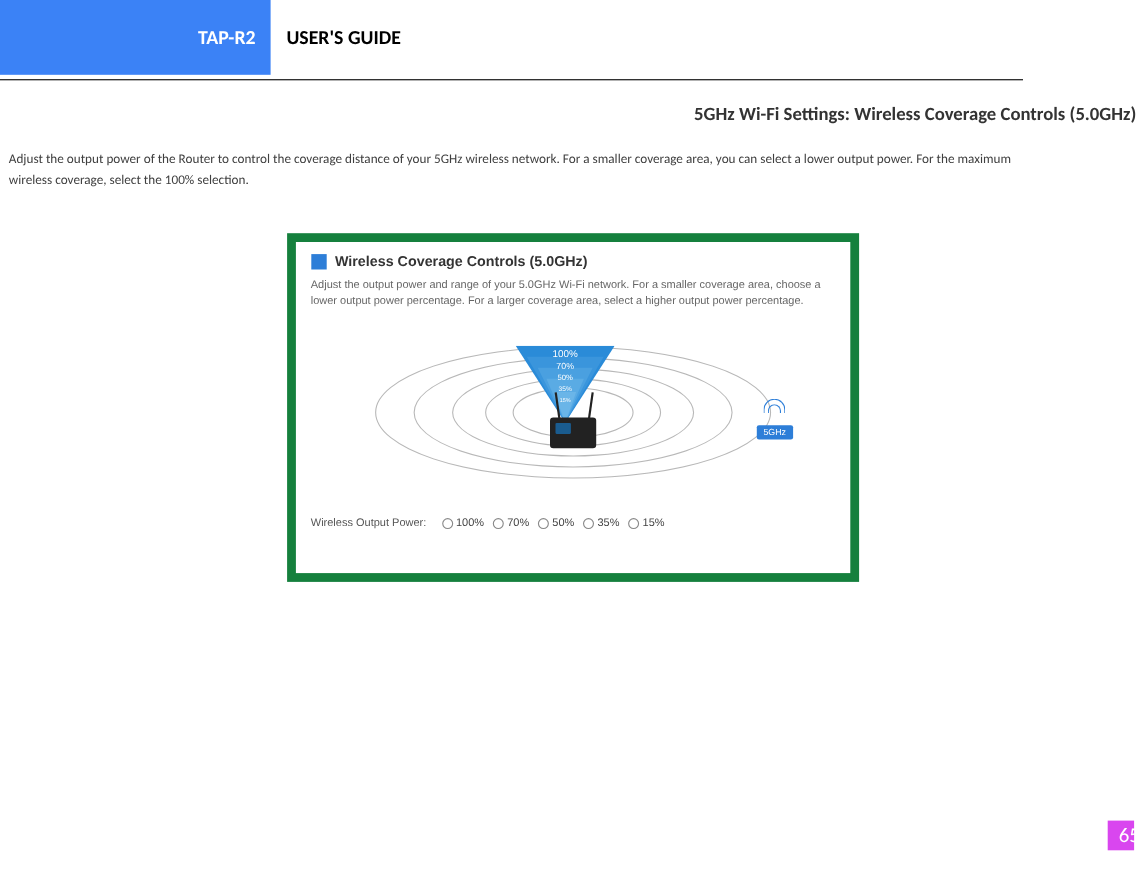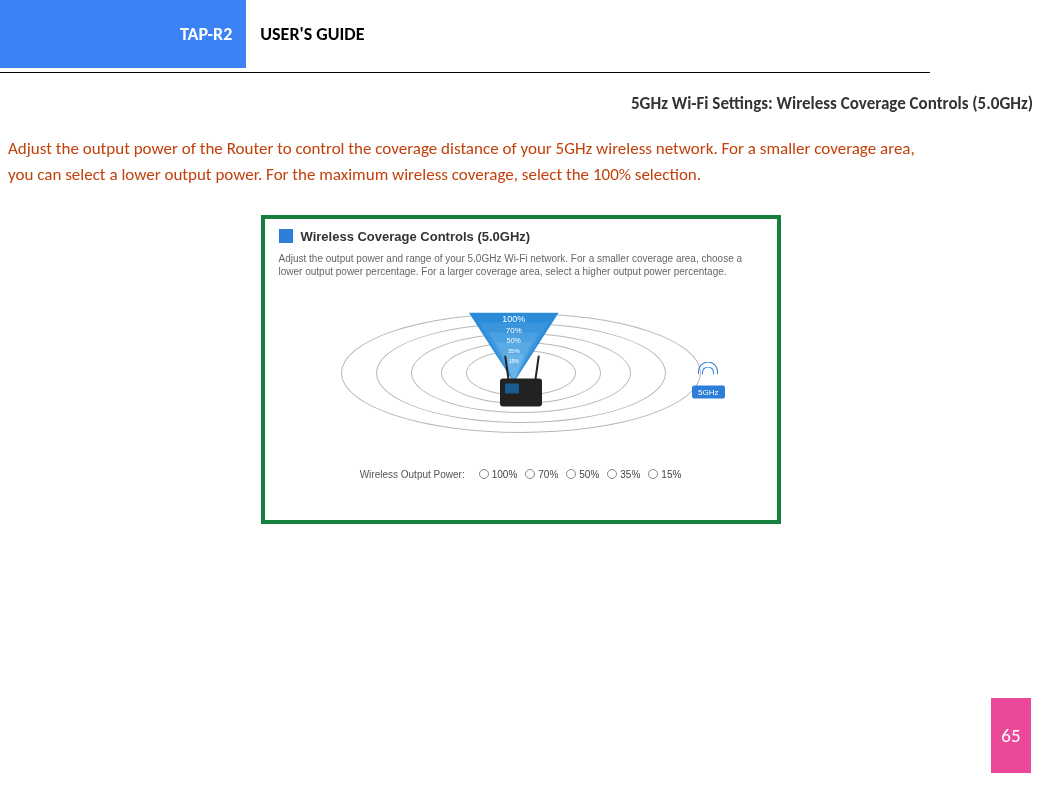--- a/index.html
+++ b/index.html
@@ -44,28 +44,28 @@
       padding: 0 8px 0 8px;
     }
     .section-heading {
       font-weight: bold;
       font-size: 17px;
       color: #333;
       margin-bottom: 22px;
       text-align: right;
     }
     .body-text {
-      font-size: 17px;
-      color: #c2410c;
+      font-size: 12px;
+      color: #404040;
       line-height: 1.55;
-      margin-bottom: 26px;
+      margin-bottom: 39px;
       max-width: 930px;
     }
     .screenshot-panel {
-      border: 4px solid #15803d;
+      border: 8px solid #15803d;
       width: 520px;
       margin: 0 auto;
       padding: 10px 14px 12px 14px;
       background: #fff;
       font-family: Arial, Helvetica, sans-serif;
     }
     .panel-header-row {
       display: flex;
       align-items: center;
       gap: 8px;
@@ -182,21 +182,21 @@
     .ghz-box {
       background: #2d7ed8;
       color: #fff;
       font-size: 8px;
       padding: 2px 6px;
       border-radius: 2px;
     }
     .radio-row {
       display: flex;
       align-items: center;
-      justify-content: center;
+      justify-content: flex-start;
       gap: 8px;
       font-size: 10px;
       color: #444;
       margin-bottom: 28px;
     }
     .radio-label {
       color: #555;
       margin-right: 6px;
     }
     .radio-opt {
@@ -229,25 +229,25 @@
     .btn-apply {
       background: #6da733;
     }
     .btn-reset {
       background: #8a8a8a;
     }
     .page-number {
       position: absolute;
       right: 10px;
       bottom: 18px;
-      background: #ec4899;
+      background: #d946ef;
       color: #fff;
       font-size: 19px;
-      padding: 26px 10px;
-      width: 40px;
+      padding: 2px 10px;
+      width: 24px;
       text-align: center;
     }
     .wedge-svg {
       position: absolute;
       left: 50%;
       top: 44%;
       transform: translate(-58%, -78%);
     }
   </style>
 </head>

